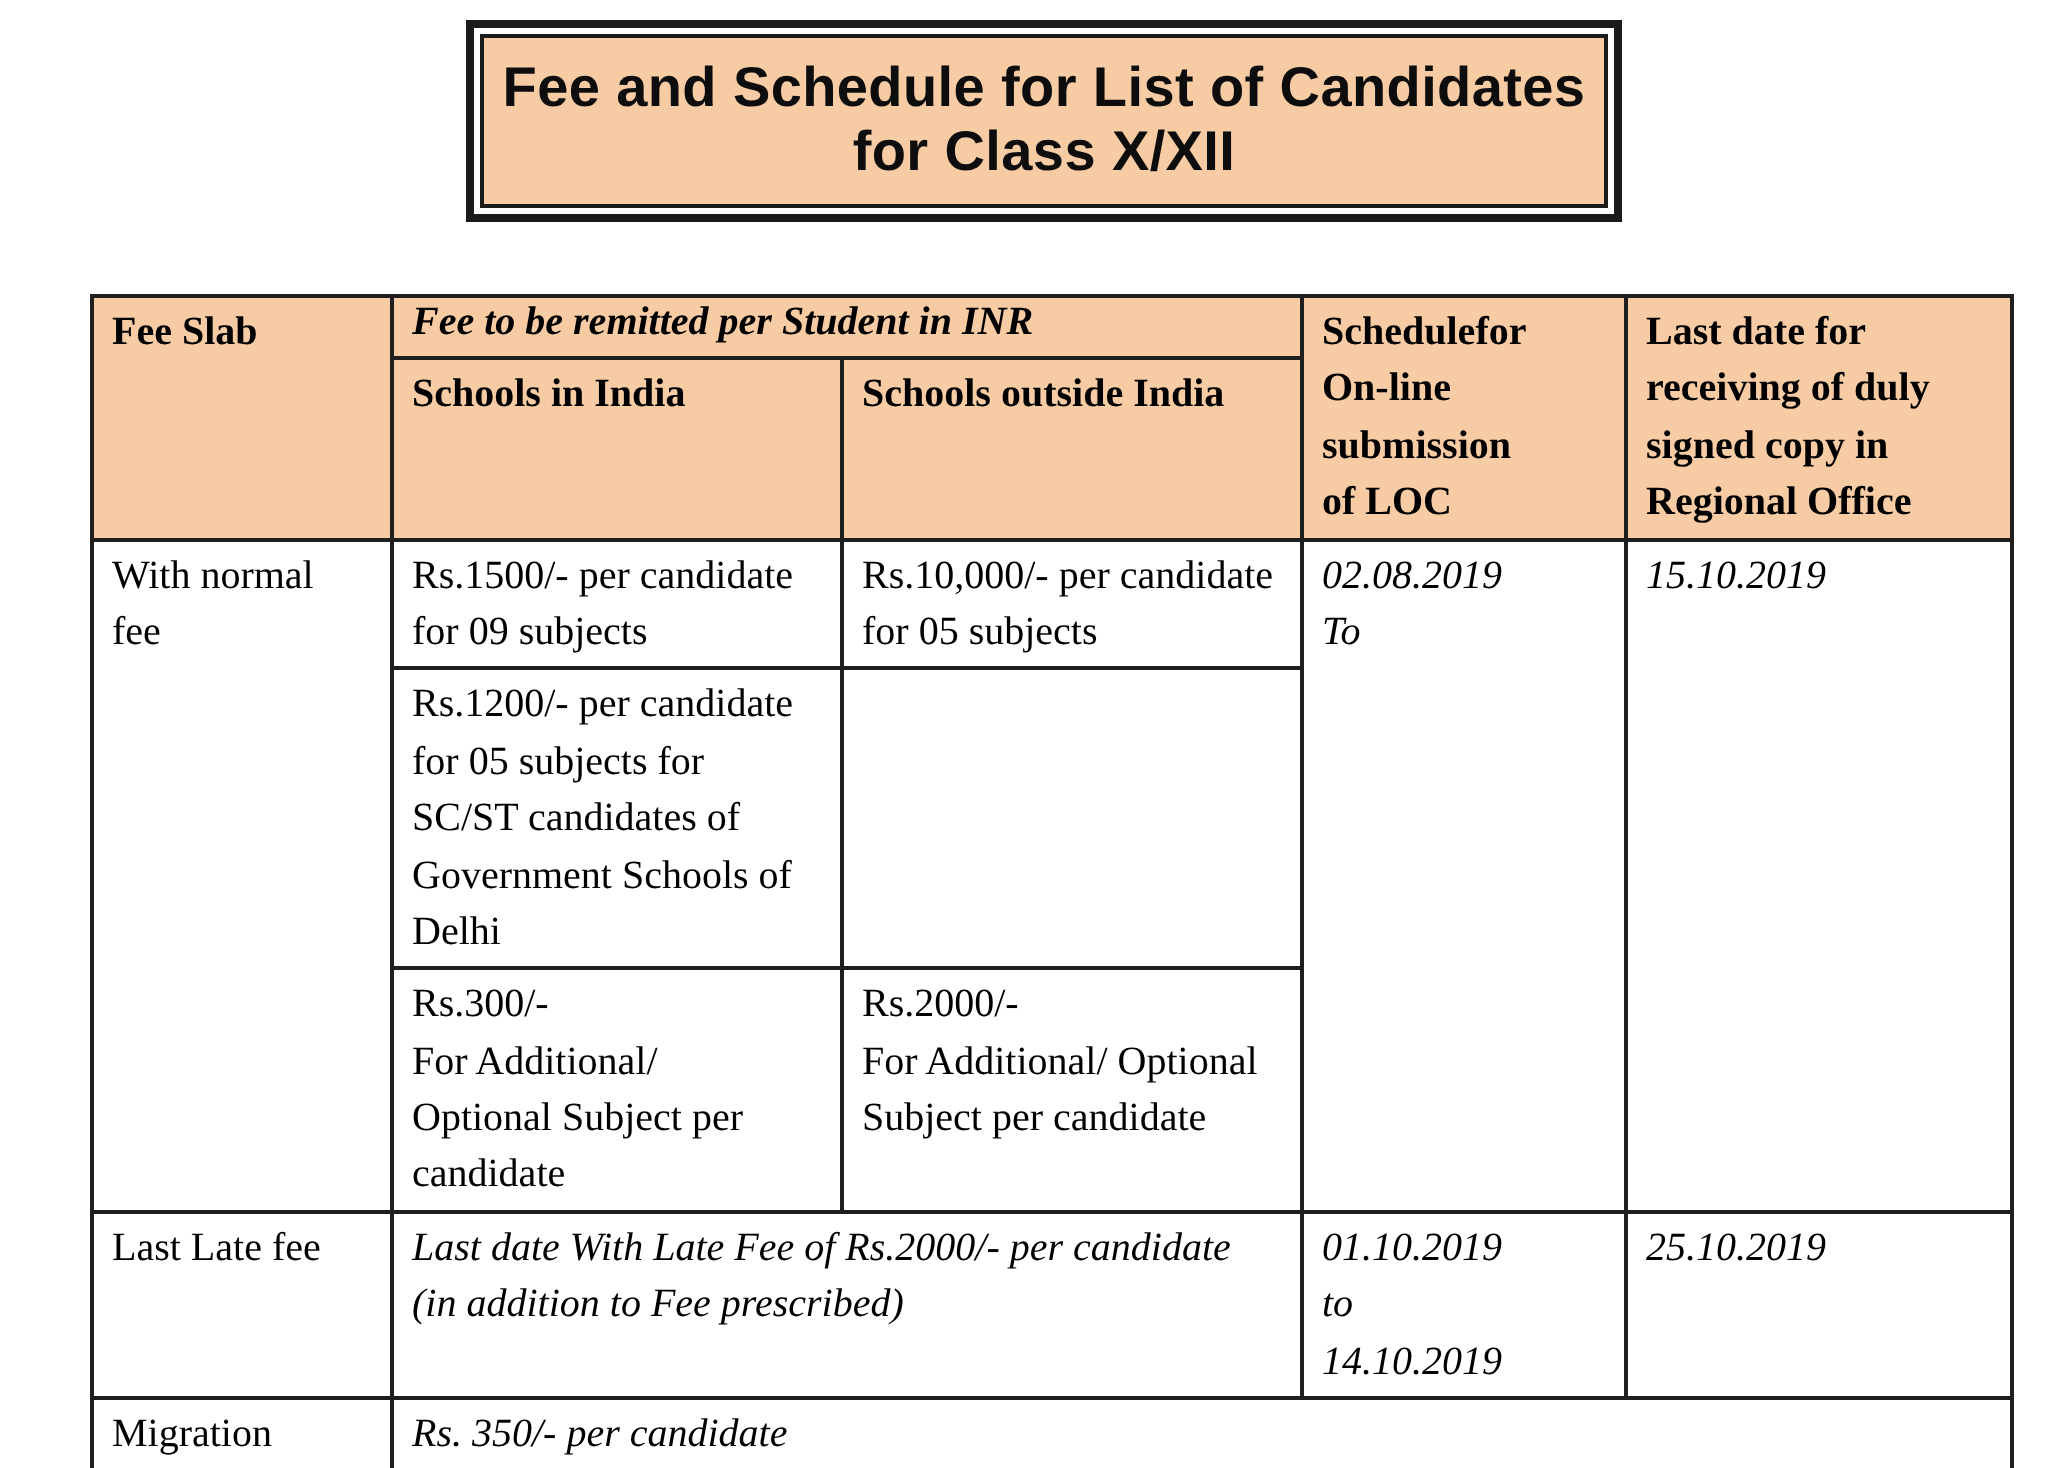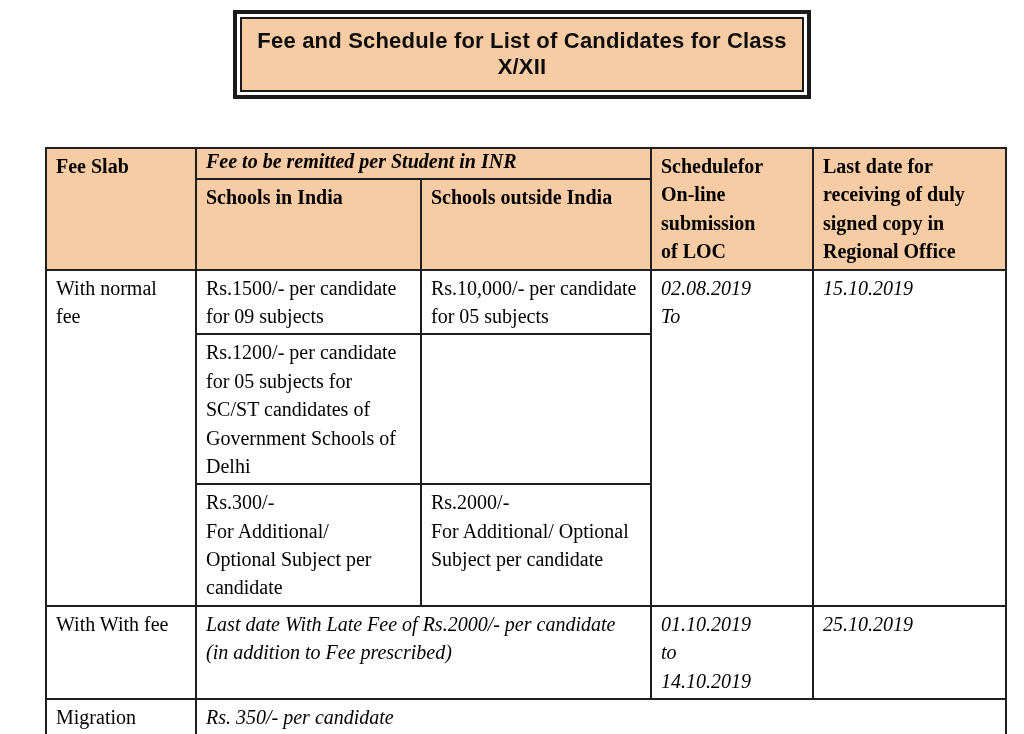--- a/index.html
+++ b/index.html
@@ -27,21 +27,21 @@
     padding: 3px;
     box-sizing: border-box;
   }
   .banner-inner {
     border: 2px solid #1b1b1b;
     background: #f7cba4;
     text-align: center;
     padding: 9px 6px 10px 6px;
     font-family: "Liberation Sans", sans-serif;
     font-weight: bold;
-    font-size: 22px;
+    font-size: 28px;
     color: #0d0d0d;
     letter-spacing: 0.2px;
   }
   
   .class-heading {
     position: absolute;
     left: 45px;
     top: 92px;
     width: 920px;
     text-align: center;
@@ -152,21 +152,21 @@
       <td class="ml">Rs.300/-
 For Additional/
 Optional Subject per
 candidate</td>
       <td class="ml">Rs.2000/-
 For Additional/ Optional
 Subject per candidate</td>
     </tr>
 
     <tr style="height:80px">
-      <td class="bold">With With fee</td>
+      <td class="bold">Last Late fee</td>
       <td colspan="2" class="center ml">Last date With Late Fee of Rs.2000/- per candidate
 (in addition to Fee prescribed)</td>
       <td class="center vmid ml">01.10.2019
 to
 14.10.2019</td>
       <td class="center vmid">25.10.2019</td>
     </tr>
 
     <tr style="height:62px">
       <td class="bold ml">Migration

